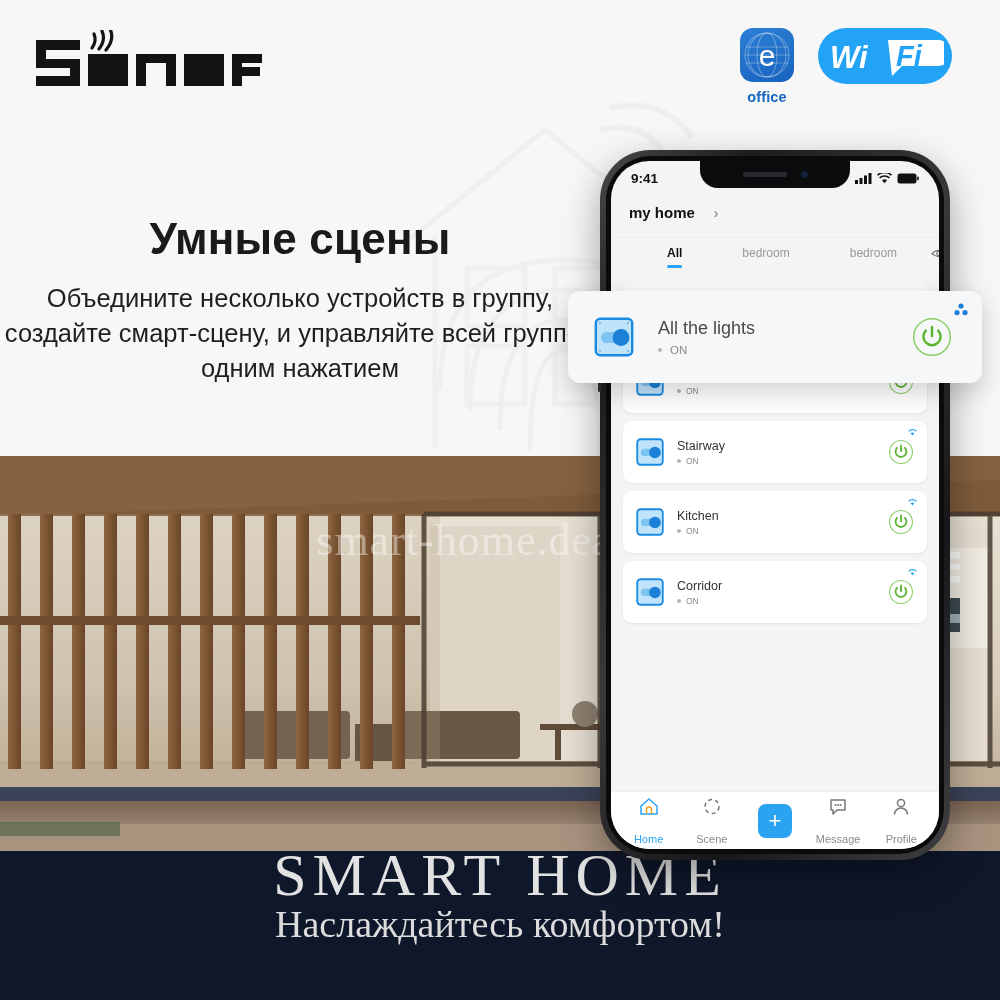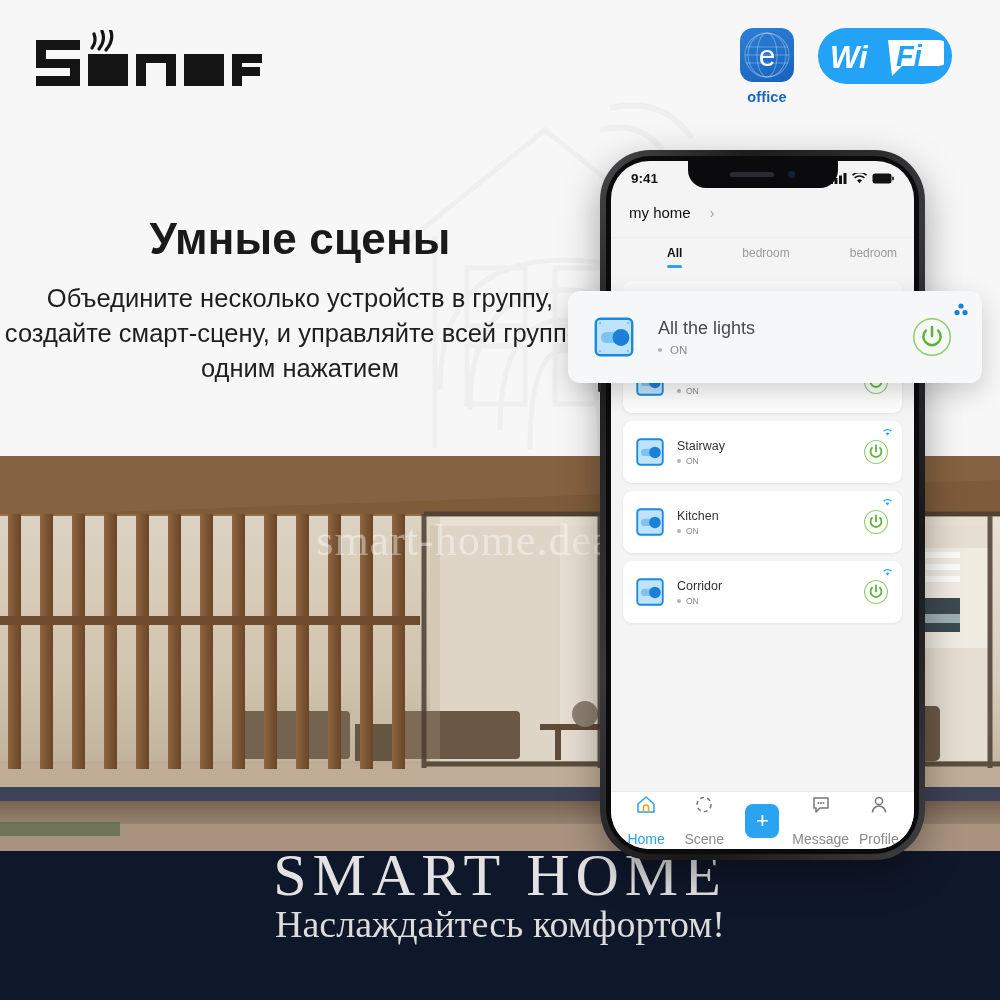--- a/index.html
+++ b/index.html
@@ -106,21 +106,21 @@
     text-align: center;
     font-family: "Liberation Serif", serif;
     font-size: 44px; color: rgba(255,255,255,.42);
     letter-spacing: 1px;
     z-index: 6; pointer-events: none;
   }
 
   
   .phone {
     position: absolute; left: 600px; top: 150px;
-    width: 325px; height: 710px;
+    width: 350px; height: 710px;
     z-index: 10;
   }
   .phone-frame {
     position: absolute; inset: 0;
     border-radius: 50px;
     background: linear-gradient(125deg,#4a4a4d 0%,#1c1c1e 18%,#39393c 45%,#17171a 72%,#3f3f42 100%);
     box-shadow: 0 14px 38px rgba(0,0,0,.35);
   }
   .phone-inner {
     position: absolute; left: 6px; top: 6px; right: 6px; bottom: 6px;
@@ -150,21 +150,21 @@
     padding: 0 20px; z-index: 7;
   }
   .status-time { font-size: 13.5px; font-weight: bold; color: #111; }
   .status-icons { display: flex; align-items: center; gap: 5px; }
 
   .app-header {
     position: absolute; left: 0; top: 34px; width: 100%;
     padding: 9px 18px 7px;
   }
   .home-name {
-    font-size: 15px; color: #111; font-weight: 400;
+    font-size: 15px; color: #111; font-weight: 700;
     display: flex; align-items: center; gap: 19px;
   }
   .chev { color: #999; font-size: 14px; }
 
   .tabs-row {
     position: absolute; left: 0; top: 76px; width: 100%; height: 32px;
     display: flex; align-items: center;
     padding: 0 18px;
     border-top: 1px solid #ededed;
   }
@@ -228,21 +228,21 @@
     position: absolute; left: 0; bottom: 0; width: 100%; height: 58px;
     background: #fff;
     border-top: 1px solid #ededed;
     display: flex; align-items: center; justify-content: space-around;
     padding: 0 6px;
   }
   .nav-item {
     display: flex; flex-direction: column; align-items: center;
     width: 56px;
   }
-  .nav-label { font-size: 14px; color: #8a8a8a; margin-top: 17px; }
+  .nav-label { font-size: 11px; color: #8a8a8a; margin-top: 17px; }
   .nav-item.active .nav-label { color: #2aa3f0; }
   .nav-plus {
     width: 34px; height: 34px; border-radius: 8px;
     background: #2aa3f0;
     display: flex; align-items: center; justify-content: center;
     color: #fff; font-size: 22px; font-weight: 300; line-height: 1;
   }
   .side-btn {
     position: absolute; left: -2px; top: 196px;
     width: 3px; height: 46px; border-radius: 2px;

